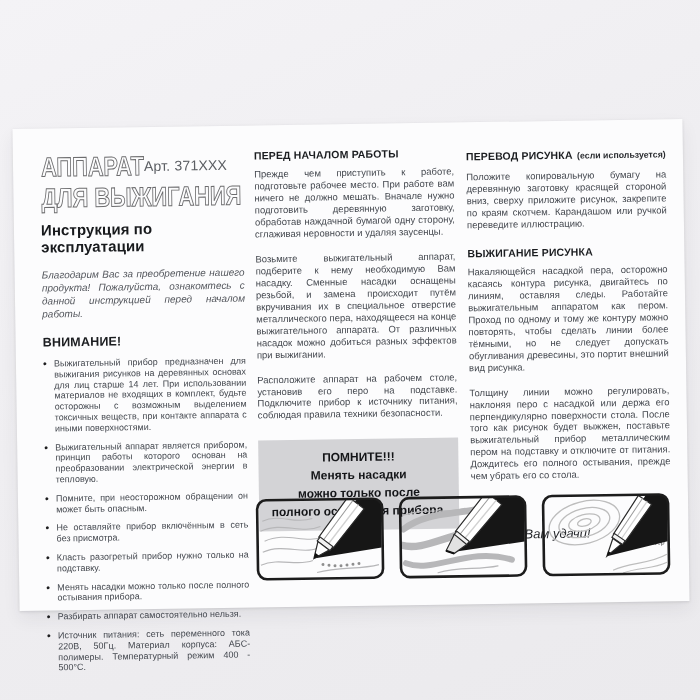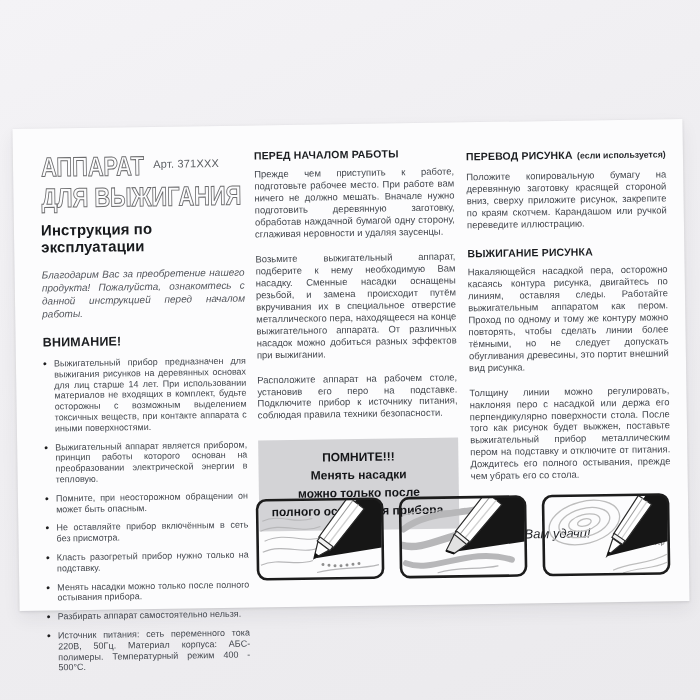--- a/index.html
+++ b/index.html
@@ -14,21 +14,21 @@
     background:#fcfcfd;
     transform:rotate(-0.85deg);
     box-shadow:0 1px 3px rgba(40,40,50,.14), 0 8px 18px rgba(40,40,50,.07);
   }
   .col { position:absolute; top:24px; }
   .col1 { left:27px;  width:203px; }
   .col2 { left:241px; width:200px; }
   .col3 { left:453px; width:200px; }
 
   .title-svg { display:block; width:203px; height:62px; }
-  .art-no { position:absolute; right:24px; top:7px; font-size:11px; color:#5c5f64; letter-spacing:.2px; }
+  .art-no { position:absolute; right:16px; top:7px; font-size:14px; color:#5c5f64; letter-spacing:.2px; }
   .subtitle { font-size:15px; font-weight:bold; color:#17191c; margin-top:7px; letter-spacing:.1px; }
   .intro { font-size:10px; font-style:italic; color:#54575d; margin-top:13px; text-align:justify; line-height:1.3; }
 
   .h-attn { font-size:12.5px; font-weight:bold; color:#1b1d20; margin-top:15px; letter-spacing:.2px; }
   .bullets { list-style:none; margin-top:9px; }
   .bullets li {
     position:relative; padding-left:11px; font-size:9px; line-height:1.2;
     text-align:justify; color:#44484f; margin-bottom:8px;
   }
   .bullets li::before { content:"•"; position:absolute; left:0; top:-1px; font-size:11px; color:#1d1d1f; }

